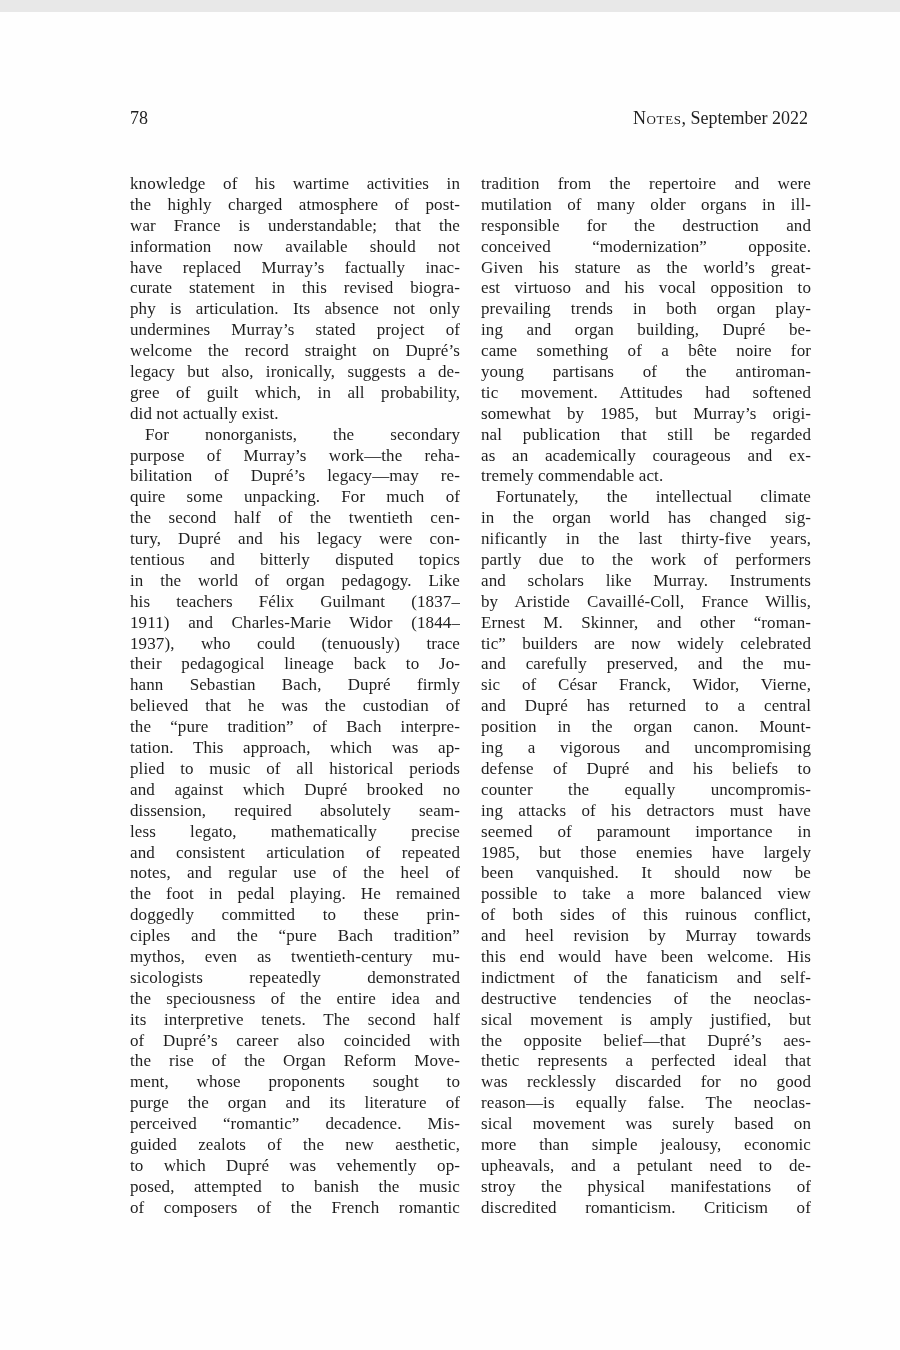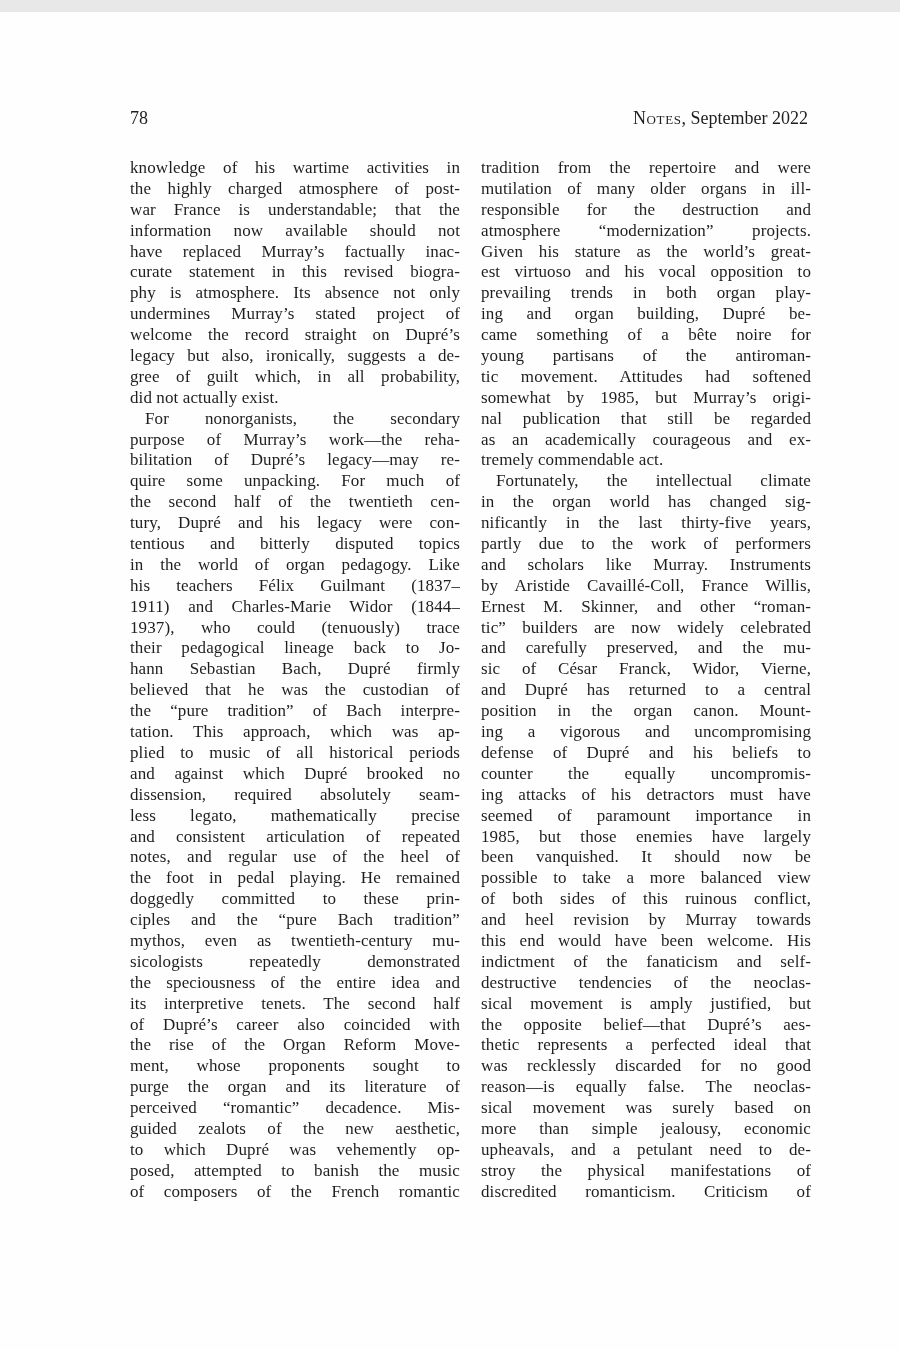--- a/index.html
+++ b/index.html
@@ -23,21 +23,21 @@
     justify-content: space-between;
     align-items: baseline;
     font-size: 18px;
   }
   .journal-name {
     font-variant: small-caps;
     letter-spacing: 0.6px;
   }
   .text-block {
     position: absolute;
-    top: 146px;
+    top: 162px;
     left: 130px;
     display: flex;
     gap: 21px;
   }
   .column {
     width: 330px;
     font-size: 17px;
     line-height: 20.9px;
     letter-spacing: 0.1px;
   }
@@ -64,21 +64,21 @@
 
   <div class="text-block">
     <div class="column" id="col-left">
         <div class="paragraph">
           <div class="line">knowledge of his wartime activities in</div>
           <div class="line">the highly charged atmosphere of post-</div>
           <div class="line">war France is understandable; that the</div>
           <div class="line">information now available should not</div>
           <div class="line">have replaced Murray’s factually inac-</div>
           <div class="line">curate statement in this revised biogra-</div>
-          <div class="line">phy is atmosphere. Its absence not only</div>
+          <div class="line">phy is articulation. Its absence not only</div>
           <div class="line">undermines Murray’s stated project of</div>
           <div class="line">welcome the record straight on Dupré’s</div>
           <div class="line">legacy but also, ironically, suggests a de-</div>
           <div class="line">gree of guilt which, in all probability,</div>
           <div class="line last">did not actually exist.</div>
         </div>
         <div class="paragraph">
           <div class="line indent">For nonorganists, the secondary</div>
           <div class="line">purpose of Murray’s work—the reha-</div>
           <div class="line">bilitation of Dupré’s legacy—may re-</div>
@@ -117,21 +117,21 @@
           <div class="line">to which Dupré was vehemently op-</div>
           <div class="line">posed, attempted to banish the music</div>
           <div class="line">of composers of the French romantic</div>
         </div>
       </div>
     <div class="column" id="col-right">
         <div class="paragraph">
           <div class="line">tradition from the repertoire and were</div>
           <div class="line">mutilation of many older organs in ill-</div>
           <div class="line">responsible for the destruction and</div>
-          <div class="line">atmosphere “modernization” projects.</div>
+          <div class="line">conceived “modernization” opposite.</div>
           <div class="line">Given his stature as the world’s great-</div>
           <div class="line">est virtuoso and his vocal opposition to</div>
           <div class="line">prevailing trends in both organ play-</div>
           <div class="line">ing and organ building, Dupré be-</div>
           <div class="line">came something of a bête noire for</div>
           <div class="line">young partisans of the antiroman-</div>
           <div class="line">tic movement. Attitudes had softened</div>
           <div class="line">somewhat by 1985, but Murray’s origi-</div>
           <div class="line">nal publication that still be regarded</div>
           <div class="line">as an academically courageous and ex-</div>

